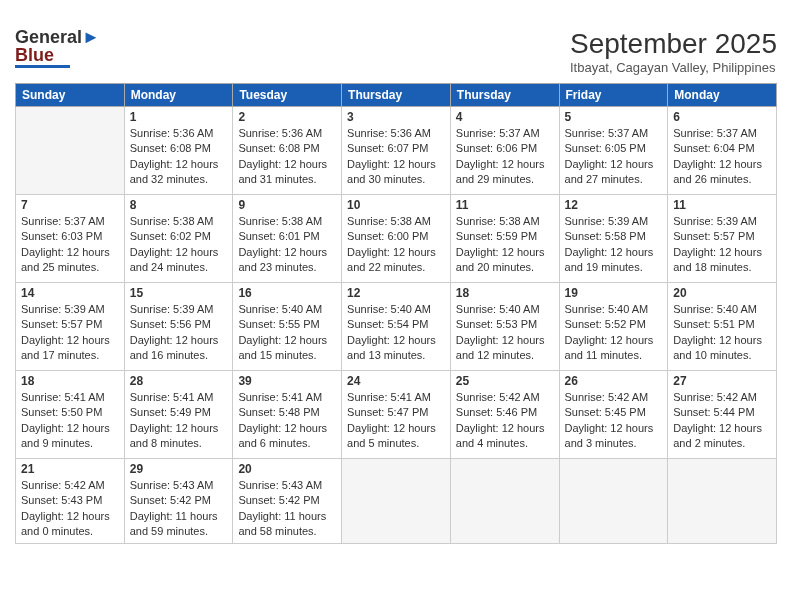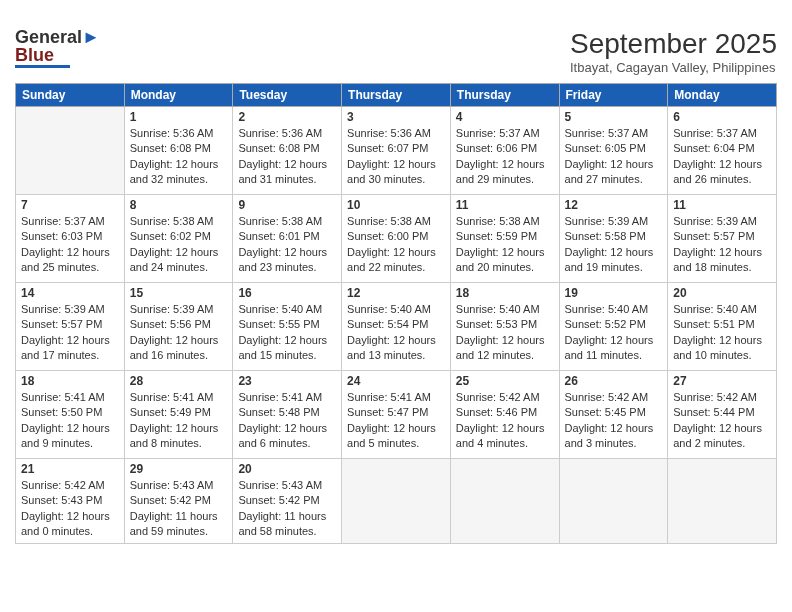--- a/index.html
+++ b/index.html
@@ -222,21 +222,21 @@
         <tr>
           <td>
             <div class="day-num">18</div>
             <div class="day-info">Sunrise: 5:41 AM<br>Sunset: 5:50 PM<br>Daylight: 12 hours and 9 minutes.</div>
           </td>
           <td>
             <div class="day-num">28</div>
             <div class="day-info">Sunrise: 5:41 AM<br>Sunset: 5:49 PM<br>Daylight: 12 hours and 8 minutes.</div>
           </td>
           <td>
-            <div class="day-num">23</div>
+            <div class="day-num">39</div>
             <div class="day-info">Sunrise: 5:41 AM<br>Sunset: 5:48 PM<br>Daylight: 12 hours and 6 minutes.</div>
           </td>
           <td>
             <div class="day-num">24</div>
             <div class="day-info">Sunrise: 5:41 AM<br>Sunset: 5:47 PM<br>Daylight: 12 hours and 5 minutes.</div>
           </td>
           <td>
             <div class="day-num">25</div>
             <div class="day-info">Sunrise: 5:42 AM<br>Sunset: 5:46 PM<br>Daylight: 12 hours and 4 minutes.</div>
           </td>

